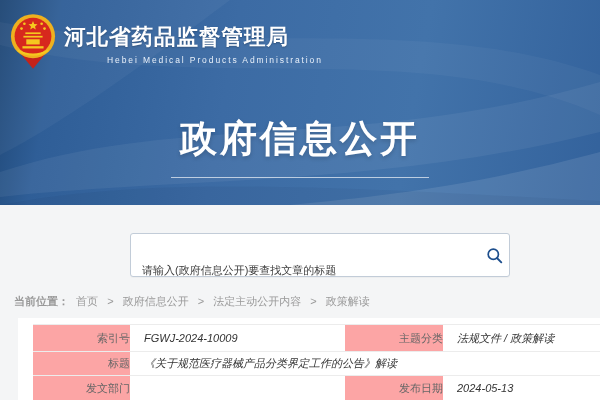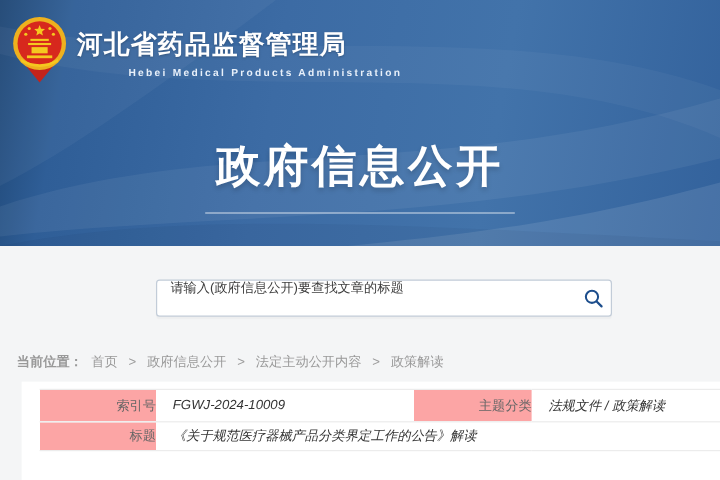--- a/index.html
+++ b/index.html
@@ -21,38 +21,38 @@
   .header-row { position:absolute; left:10px; top:12px; display:flex; align-items:center; }
   .emblem { width:46px; height:58px; flex:0 0 auto; }
   .emblem svg { width:100%; height:100%; display:block; }
   .org { margin-left:8px; padding-top:5px; }
   .org-cn {
     color:#fff; font-size:21.5px; font-weight:bold; letter-spacing:1px;
     text-shadow:0 1px 2px rgba(0,0,0,.25); white-space:nowrap;
   }
   .org-en {
     color:#e8f0fa; font-size:8.5px; letter-spacing:1.9px; margin-top:4px;
-    font-weight:bold; white-space:nowrap;padding-left:43px;
+    font-weight:normal; white-space:nowrap;padding-left:43px;
   }
 
   .banner-title-wrap { position:absolute; left:0; top:114px; width:100%; text-align:center; }
   .banner-title {
     color:#fff; font-size:37px; font-weight:bold; letter-spacing:3px;
     text-shadow:0 2px 4px rgba(0,0,0,.18);
   }
   .banner-underline {
     width:258px; height:1px; background:rgba(255,255,255,.65);
     margin:13px auto 0 auto;
   }
 
   
   .search-box {
-    position:absolute; left:130px; top:233px; width:380px; height:31px;
+    position:absolute; left:130px; top:233px; width:380px; height:44px;
     background:#fff; border:1px solid #c2ccd8; border-radius:3px;
-    display:flex; align-items:flex-start;
+    display:flex; align-items:flex-end;
     box-shadow:0 1px 1px rgba(0,0,0,.03);
   }
   .search-box input {
     flex:1 1 auto; border:none; outline:none; background:transparent;
     font-family:inherit; font-size:11px; color:#333; padding:0 8px 0 11px;
   }
   .search-box input::placeholder { color:#333; opacity:.95; }
   .search-btn {
     flex:0 0 auto; width:30px; height:100%; border:none; background:transparent;
     display:flex; align-items:center; justify-content:center; cursor:pointer;
@@ -165,17 +165,23 @@
           <tr class="r1">
         <td class="lbl">索引号</td>
         <td class="val">FGWJ-2024-10009</td>
         <td class="lbl">主题分类</td>
         <td class="val">法规文件 / 政策解读</td>
       </tr>
       <tr class="r2">
         <td class="lbl">标题</td>
         <td class="val" colspan="3">《关于规范医疗器械产品分类界定工作的公告》解读</td>
       </tr>
+      <tr class="r3">
+        <td class="lbl">发文部门</td>
+        <td class="val"></td>
+        <td class="lbl">发布日期</td>
+        <td class="val">2024-05-13</td>
+      </tr>
     </tbody>
       </table>
   </div>
 
 </div>
 
 </body></html>

